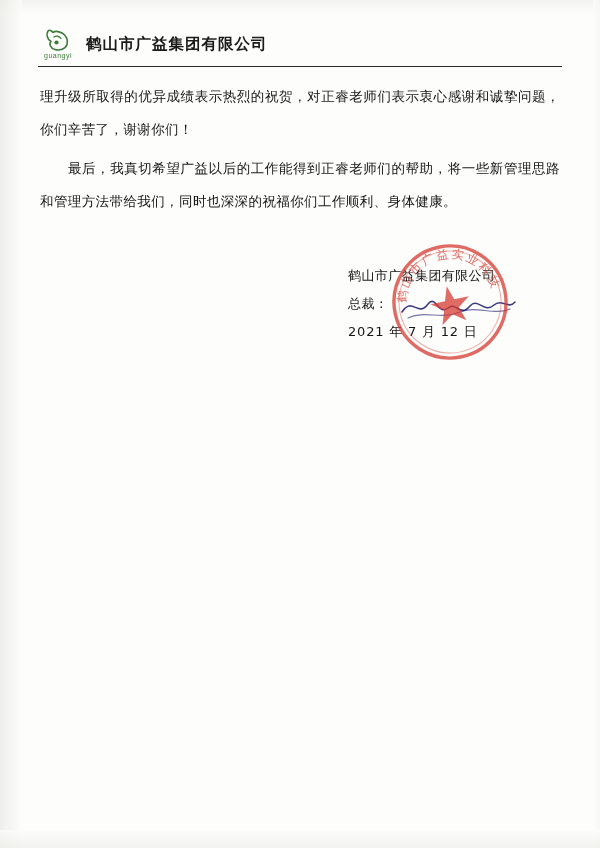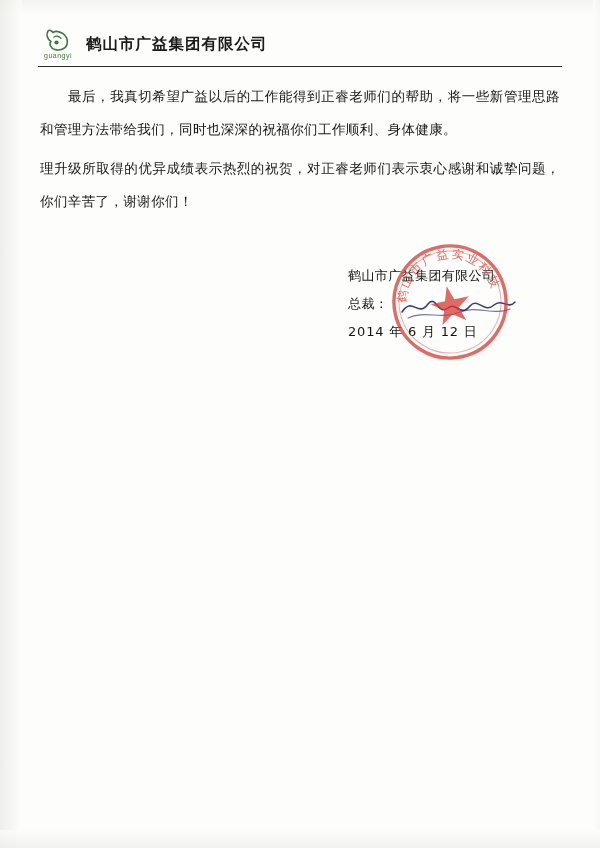--- a/index.html
+++ b/index.html
@@ -195,28 +195,28 @@
         <path d="M20 18 C24 15, 31 16, 34 21" fill="none" stroke="#3c7a3a" stroke-width="2.6" stroke-linecap="round"></path>
         <circle cx="25" cy="29" r="4.2" fill="#3c7a3a"></circle>
       </svg>
       <div class="logo-text">guangyi</div>
     </div>
     <div class="company-name">鹤山市广益集团有限公司</div>
   </div>
   <div class="header-rule"></div>
 
   <div class="body-text">
+    <p class="para">理升级所取得的优异成绩表示热烈的祝贺，对正睿老师们表示衷心感谢和诚挚问题，你们辛苦了，谢谢你们！</p>
     <p class="para indent">最后，我真切希望广益以后的工作能得到正睿老师们的帮助，将一些新管理思路和管理方法带给我们，同时也深深的祝福你们工作顺利、身体健康。</p>
-    <p class="para">理升级所取得的优异成绩表示热烈的祝贺，对正睿老师们表示衷心感谢和诚挚问题，你们辛苦了，谢谢你们！</p>
   </div>
 
   <div class="sign-block">
     <div class="sign-line company">鹤山市广益集团有限公司</div>
     <div class="sign-line title">总裁：</div>
-    <div class="sign-line date">2014 年 6 月 12 日</div>
+    <div class="sign-line date">2021 年 7 月 12 日</div>
   </div>
 
   <svg class="handwriting" viewBox="0 0 120 36">
     <path d="M4 24 C14 8, 20 30, 30 16 C38 6, 40 28, 50 20 C58 13, 62 30, 72 18 C80 9, 86 26, 96 17 C104 10, 110 22, 117 14" fill="none" stroke="#1a1a6e" stroke-width="1.6" stroke-linecap="round" opacity=".85"></path>
     <path d="M10 30 C26 22, 44 32, 62 24 C78 17, 96 28, 112 21" fill="none" stroke="#1a1a6e" stroke-width="1.2" stroke-linecap="round" opacity=".6"></path>
   </svg>
 
   <svg class="stamp" viewBox="0 0 124 124">
     <defs>
       <path id="stamparc" d="M 62,62 m -44,0 a 44,44 0 1,1 88,0" fill="none"></path>

